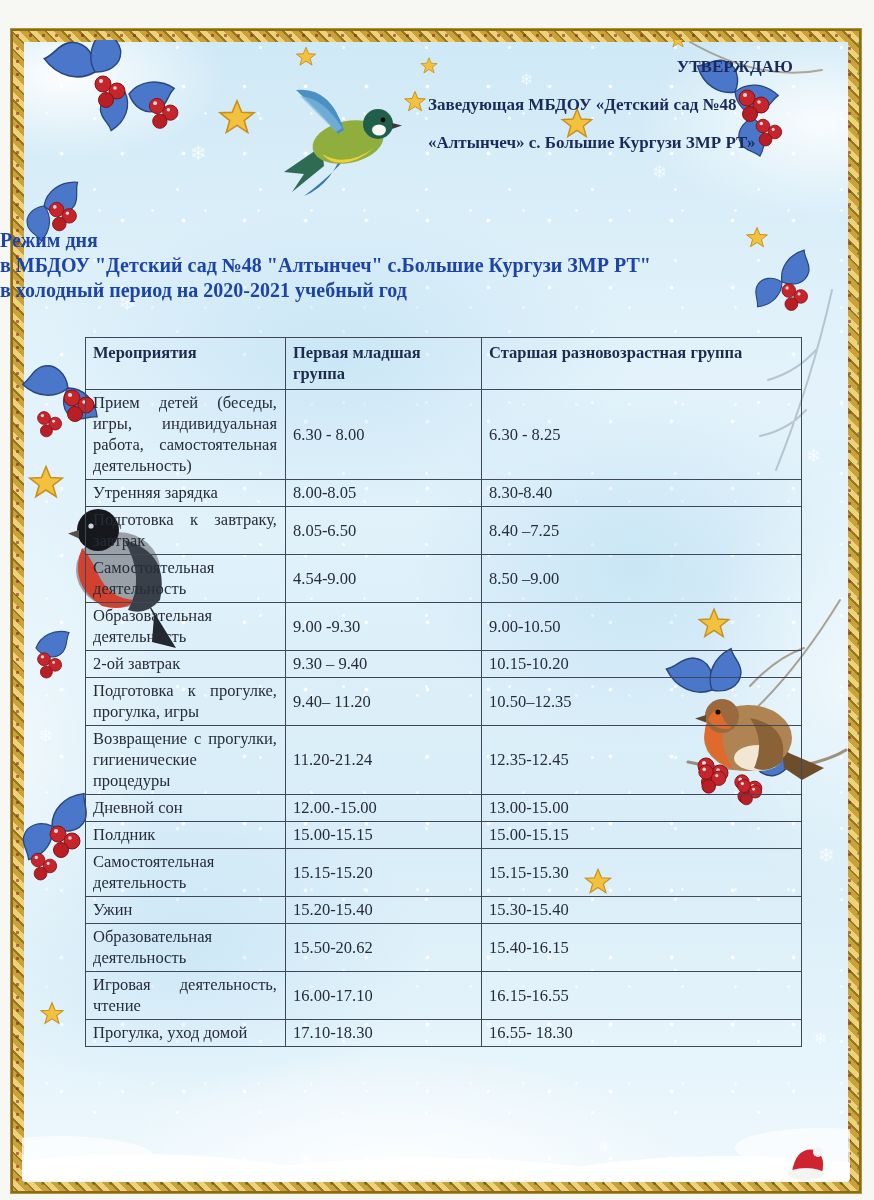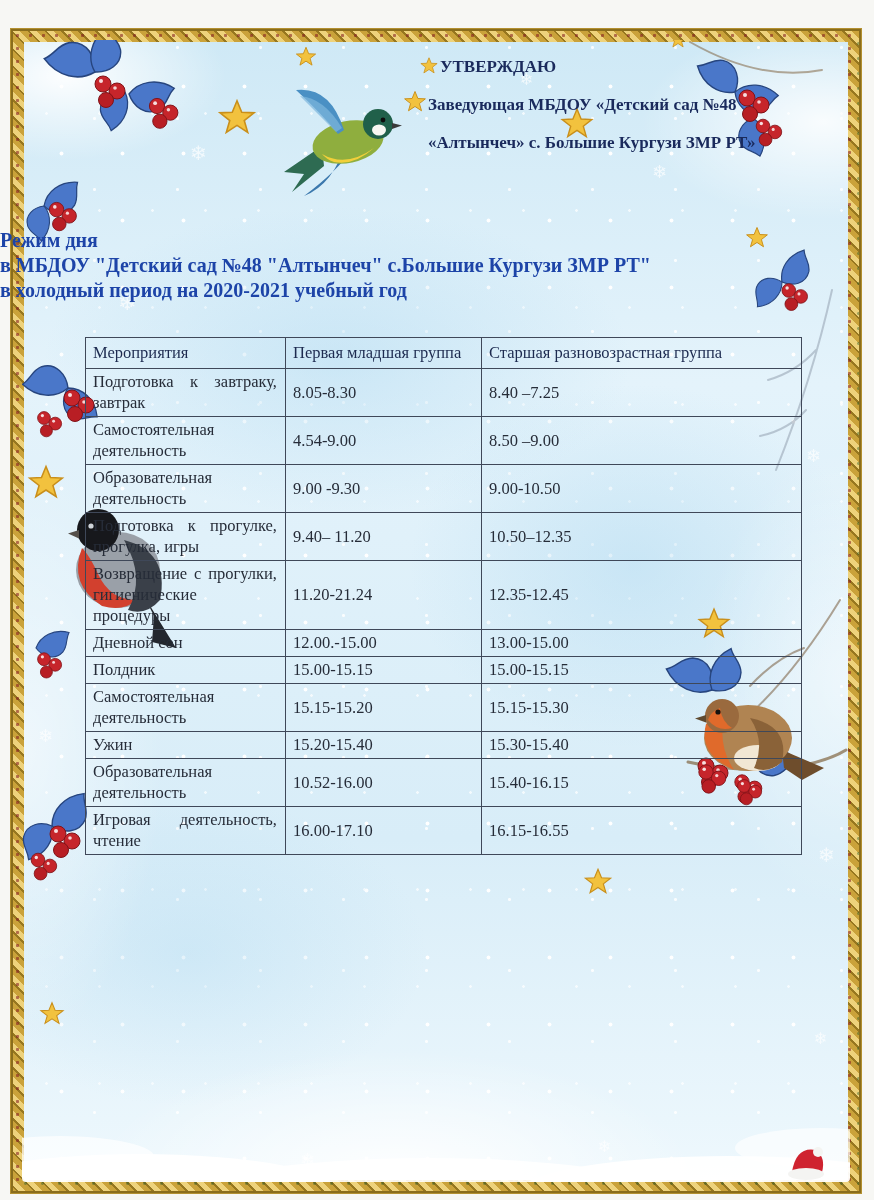--- a/index.html
+++ b/index.html
@@ -35,38 +35,38 @@
       linear-gradient(180deg,#cfe9f6,#e4f3fb 30%,#d8edf8 70%,#eef8fd);
   }
   .decor { position:absolute; left:0; top:0; z-index:2; pointer-events:none; }
   .content { position:absolute; inset:0; z-index:3; }
 
   .approval {
     position:absolute; left:428px; top:56px; width:365px;
     font-size:17px; font-weight:bold; color:#1a2a5c; line-height:22px;
   }
   .approval > div { margin-bottom:16px; }
-  .approval .a1 { padding-left:12px; }
+  .approval .a1 { padding-left:12px;text-align:right; }
   .approval .a4 { padding-left:12px; }
 
   .title {
     position:absolute; left:0; right:0; top:228px; text-align:left;
     color:#1d44a8; font-weight:bold; font-size:20px; line-height:25px;
   }
 
   table.schedule {
     position:absolute; left:85px; top:337px; width:716px;
     border-collapse:collapse; table-layout:fixed;
     font-size:16.5px; color:#262c38;
   }
   .schedule th, .schedule td {
     border:1.6px solid #3f4859; line-height:21px; background:transparent;
   }
   .schedule th {
-    text-align:left; vertical-align:top; font-weight:normal; color:#1d2b50;
+    text-align:left; vertical-align:top; font-weight:bold; color:#1d2b50;
     padding:4px 8px 5px 7px;
   }
   .schedule td { padding:2px 8px 3px 7px; }
   .schedule td.activity { text-align:justify; vertical-align:top; }
   .schedule td.time { vertical-align:middle; }
 </style>
 </head>
 <body>
 
 <div class="page">
@@ -248,35 +248,50 @@
       </colgroup>
       <thead>
         <tr>
           <th>Мероприятия</th>
           <th>Первая младшая группа</th>
           <th>Старшая разновозрастная группа</th>
         </tr>
       </thead>
       <tbody>
           <tr>
+            <td class="activity">Прием детей (беседы, игры, индивидуальная работа, самостоятельная деятельность)</td>
+            <td class="time">6.30 - 8.00</td>
+            <td class="time">6.30 - 8.25</td>
+          </tr>
+          <tr>
+            <td class="activity">Утренняя зарядка</td>
+            <td class="time">8.00-8.05</td>
+            <td class="time">8.30-8.40</td>
+          </tr>
+          <tr>
             <td class="activity">Подготовка к завтраку, завтрак</td>
-            <td class="time">8.05-8.30</td>
+            <td class="time">8.05-6.50</td>
             <td class="time">8.40 –7.25</td>
           </tr>
           <tr>
             <td class="activity">Самостоятельная деятельность</td>
             <td class="time">4.54-9.00</td>
             <td class="time">8.50 –9.00</td>
           </tr>
           <tr>
             <td class="activity">Образовательная деятельность</td>
             <td class="time">9.00 -9.30</td>
             <td class="time">9.00-10.50</td>
           </tr>
           <tr>
+            <td class="activity">2-ой завтрак</td>
+            <td class="time">9.30 – 9.40</td>
+            <td class="time">10.15-10.20</td>
+          </tr>
+          <tr>
             <td class="activity">Подготовка к прогулке, прогулка, игры</td>
             <td class="time">9.40– 11.20</td>
             <td class="time">10.50–12.35</td>
           </tr>
           <tr>
             <td class="activity">Возвращение с прогулки, гигиенические процедуры</td>
             <td class="time">11.20-21.24</td>
             <td class="time">12.35-12.45</td>
           </tr>
           <tr>
@@ -294,24 +309,29 @@
             <td class="time">15.15-15.20</td>
             <td class="time">15.15-15.30</td>
           </tr>
           <tr>
             <td class="activity">Ужин</td>
             <td class="time">15.20-15.40</td>
             <td class="time">15.30-15.40</td>
           </tr>
           <tr>
             <td class="activity">Образовательная деятельность</td>
-            <td class="time">10.52-16.00</td>
+            <td class="time">15.50-20.62</td>
             <td class="time">15.40-16.15</td>
           </tr>
           <tr>
             <td class="activity">Игровая деятельность, чтение</td>
             <td class="time">16.00-17.10</td>
             <td class="time">16.15-16.55</td>
+          </tr>
+          <tr>
+            <td class="activity">Прогулка, уход домой</td>
+            <td class="time">17.10-18.30</td>
+            <td class="time">16.55- 18.30</td>
           </tr>
         </tbody>
     </table>
   </div>
 </div>
 
 </body></html>

